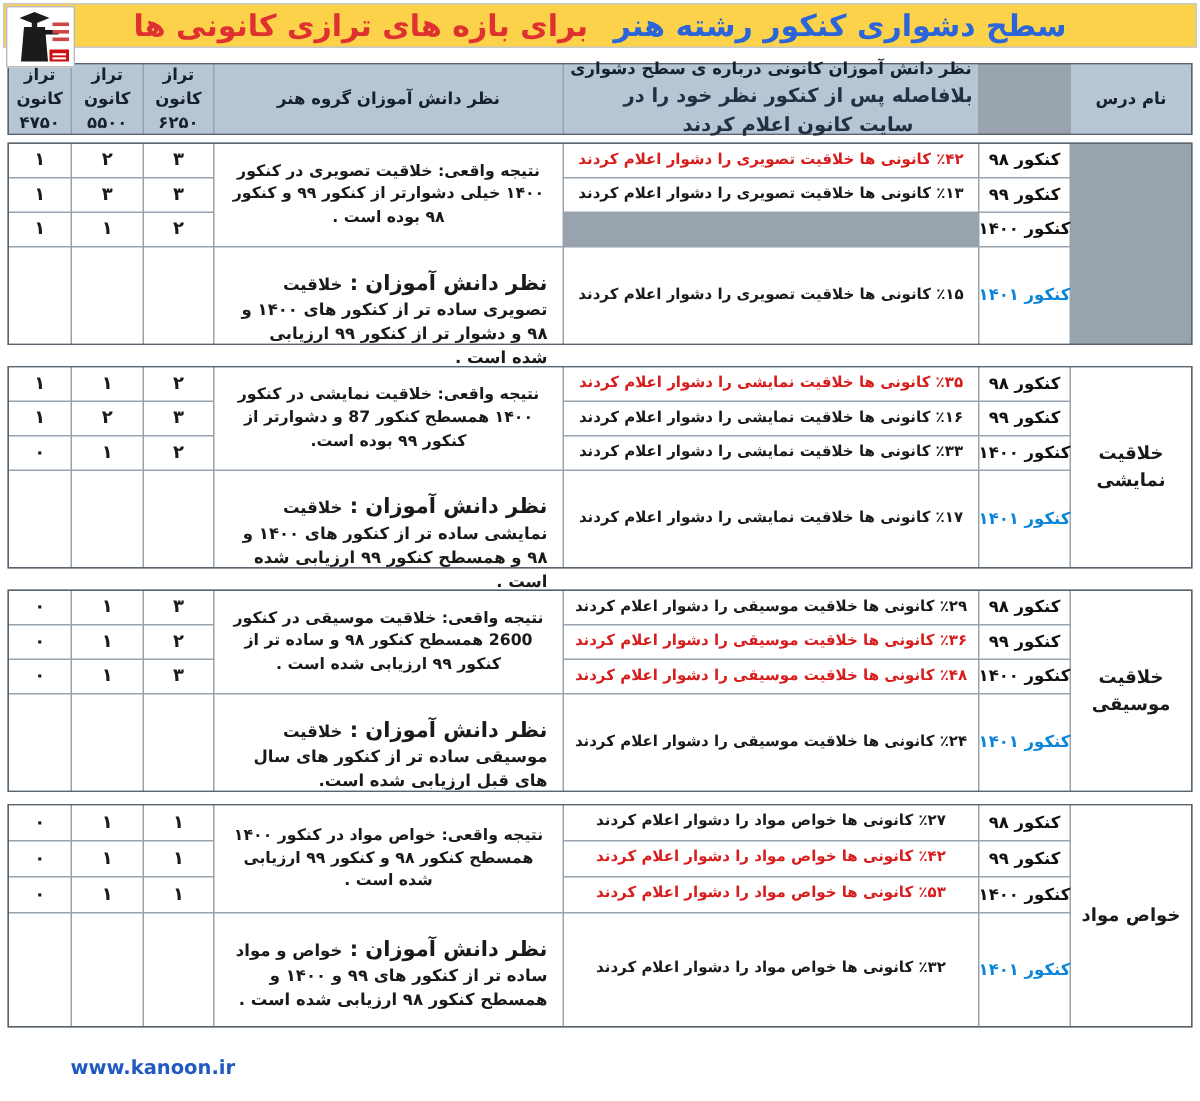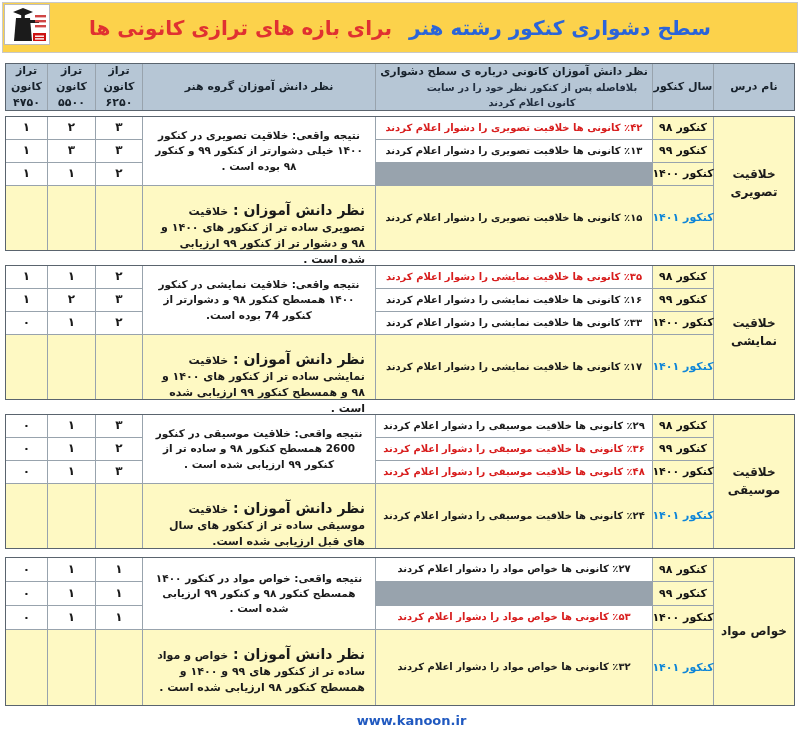--- a/index.html
+++ b/index.html
@@ -1,48 +1,48 @@
 <!DOCTYPE html>
 <html lang="fa" dir="rtl"><head>
 <meta charset="utf-8">
 <style>
   * { box-sizing: border-box; margin: 0; padding: 0; }
   html, body { width: 800px; background: #fff; }
   body { height: 734px; font-family: "DejaVu Sans", sans-serif; direction: rtl; overflow: hidden; }
 
   
   .banner {
-    position: relative; margin: 2px 2px 0 2px; height: 51px;
+    position: relative; margin: 2px 2px 0 2px; height: 30px;
     background: #fcd24b; border: 1px solid #c8c8c8;
     display: flex; align-items: center; justify-content: center; text-align: right;
   }
   .banner-title { font-size: 20px; font-weight: 700; letter-spacing: -0.2px; white-space: nowrap; }
   .banner-title .t-blue { color: #2b65d9; }
   .banner-title .t-red  { color: #e03131; margin-right: 10px; }
   .logo-box {
     position: absolute; left: 1px; top: 1px; width: 46px; height: 41px;
     background: #fff; border: 1px solid #bbb;
   }
 
   
   .tbl { margin: 0 5px; width: 790px; }
   .grid {
     display: grid; direction: rtl;
     grid-template-columns: 80px 60px 276px 232px 46px 47px 41px;
     gap: 1px; background: #98a3ad; border: 1px solid #5a646e;
   }
   .cell { background: #fff; display: flex; align-items: center; justify-content: center;
           text-align: center; font-weight: 700; color: #1a1a1a; line-height: 1.45; }
-  .pink { background: #fef9c3; }
+  .pink { background: #ffffff; }
 
   
   .hdr { margin-top: 10px; }
   .hdr .grid { grid-template-rows: 46px; }
   .hcell { background: #b6c6d5; flex-direction: column; font-size: 11px; color: #17212b; }
-  .hsub { font-size: 10px; font-weight: 700; margin-top: 2px; color: #233041; margin-left: 36px; }
+  .hsub { font-size: 13px; font-weight: 700; margin-top: 2px; color: #233041; margin-left: 36px; }
 
   
   .block-wrap { margin-top: 14px; }
   .block-wrap.first { margin-top: 5px; }
   .block-wrap.last  { margin-top: 8px; }
   .block { grid-template-rows: 22px 22px 22px 64px; }
   .block-wrap.last .block { grid-template-rows: 23px 23px 23px 75px; }
 
   .c-name { grid-column: 1; grid-row: 1 / 5; font-size: 12px; }
   .c-year { grid-column: 2; font-size: 11px; white-space: nowrap; }
@@ -54,21 +54,21 @@
   .c-t1 { grid-column: 5; } .c-t2 { grid-column: 6; } .c-t3 { grid-column: 7; }
   .c-rate { font-size: 12px; }
   .r1 { grid-row: 1; } .r2 { grid-row: 2; } .r3 { grid-row: 3; } .r4 { grid-row: 4; }
 
   [data-color="red"]   { color: #d81d1d; }
   [data-color="black"] { color: #1a1a1a; }
   [data-ycolor="blue"] { color: #0d85d8; }
   [data-ycolor="black"]{ color: #111; }
 
   
-  .footer { margin: 4px 0 0 0; direction: ltr; text-align: center; padding-left: 23px; }
+  .footer { margin: 16px 0 0 0; direction: ltr; text-align: left; padding-left: 47px; }
   .footer a { color: #2059c0; font-size: 13px; font-weight: 700; text-decoration: none; }
 </style>
 </head>
 <body>
 
 <div class="banner">
   <div class="logo-box">
     <svg width="44" height="39" viewBox="0 0 44 39">
       <rect x="0" y="0" width="44" height="39" fill="#ffffff"></rect>
       <polygon points="8,7 18,3 28,7 18,11" fill="#1b1b1b"></polygon>
@@ -87,23 +87,20 @@
     <span class="t-blue">سطح دشواری کنکور رشته هنر</span>
     <span class="t-red">برای بازه های ترازی کانونی ها</span>
   </div>
 </div>
 
 <div class="tbl hdr">
   <div class="grid">
     <div class="cell hcell" style="grid-column:1">
         <span>نام درس</span>
       </div>
-    <div class="cell hcell" style="grid-column:2">
-        <span>سال کنکور</span>
-      </div>
     <div class="cell hcell" style="grid-column:3">
       <span>نظر دانش آموزان کانونی درباره ی سطح دشواری</span>
       <span class="hsub">بلافاصله پس از کنکور نظر خود را در سایت کانون اعلام کردند</span>
     </div>
     <div class="cell hcell" style="grid-column:4">
         <span>نظر دانش آموزان گروه هنر</span>
       </div>
     <div class="cell hcell" style="grid-column:5">
       <span>تراز کانون</span>
         <span>۶۲۵۰</span>
@@ -114,21 +111,20 @@
     </div>
     <div class="cell hcell" style="grid-column:7">
       <span>تراز کانون</span>
         <span>۴۷۵۰</span>
     </div>
   </div>
 </div>
 
 <div class="tbl block-wrap first">
   <div class="grid block">
-    <div class="cell pink c-name">خلاقیت تصویری</div>
     <div class="cell pink c-year r1" data-ycolor="black">کنکور ۹۸</div>
     <div class="cell pink c-year r2" data-ycolor="black">کنکور ۹۹</div>
     <div class="cell pink c-year r3" data-ycolor="black">کنکور ۱۴۰۰</div>
     <div class="cell pink c-year r4" data-ycolor="blue">کنکور ۱۴۰۱</div>
     <div class="cell c-op r1" data-color="red">٪۴۲ کانونی ها خلاقیت تصویری را دشوار اعلام کردند</div>
     <div class="cell c-op r2" data-color="black">٪۱۳ کانونی ها خلاقیت تصویری را دشوار اعلام کردند</div>
     <div class="cell pink c-op r4" data-color="black">٪۱۵ کانونی ها خلاقیت تصویری را دشوار اعلام کردند</div>
     <div class="cell c-real">نتیجه واقعی: خلاقیت تصویری در کنکور ۱۴۰۰ خیلی دشوارتر از کنکور ۹۹ و کنکور ۹۸ بوده است .</div>
     <div class="cell pink c-sop">
       <span class="lead">نظر دانش آموزان : </span><span>خلاقیت تصویری ساده تر از کنکور های ۱۴۰۰ و ۹۸ و دشوار تر از کنکور ۹۹ ارزیابی شده است .</span>
@@ -152,21 +148,21 @@
   <div class="grid block">
     <div class="cell pink c-name">خلاقیت نمایشی</div>
     <div class="cell pink c-year r1" data-ycolor="black">کنکور ۹۸</div>
     <div class="cell pink c-year r2" data-ycolor="black">کنکور ۹۹</div>
     <div class="cell pink c-year r3" data-ycolor="black">کنکور ۱۴۰۰</div>
     <div class="cell pink c-year r4" data-ycolor="blue">کنکور ۱۴۰۱</div>
     <div class="cell c-op r1" data-color="red">٪۳۵ کانونی ها خلاقیت نمایشی را دشوار اعلام کردند</div>
     <div class="cell c-op r2" data-color="black">٪۱۶ کانونی ها خلاقیت نمایشی را دشوار اعلام کردند</div>
     <div class="cell c-op r3" data-color="black">٪۳۳ کانونی ها خلاقیت نمایشی را دشوار اعلام کردند</div>
     <div class="cell pink c-op r4" data-color="black">٪۱۷ کانونی ها خلاقیت نمایشی را دشوار اعلام کردند</div>
-    <div class="cell c-real">نتیجه واقعی: خلاقیت نمایشی در کنکور ۱۴۰۰ همسطح کنکور ۹۸ و دشوارتر از کنکور 74 بوده است.</div>
+    <div class="cell c-real">نتیجه واقعی: خلاقیت نمایشی در کنکور ۱۴۰۰ همسطح کنکور 87 و دشوارتر از کنکور ۹۹ بوده است.</div>
     <div class="cell pink c-sop">
       <span class="lead">نظر دانش آموزان : </span><span>خلاقیت نمایشی ساده تر از کنکور های ۱۴۰۰ و ۹۸ و همسطح کنکور ۹۹ ارزیابی شده است .</span>
     </div>
     <div class="cell c-rate c-t1 r1">۲</div>
     <div class="cell c-rate c-t2 r1">۱</div>
     <div class="cell c-rate c-t3 r1">۱</div>
     <div class="cell c-rate c-t1 r2">۳</div>
     <div class="cell c-rate c-t2 r2">۲</div>
     <div class="cell c-rate c-t3 r2">۱</div>
     <div class="cell c-rate c-t1 r3">۲</div>
@@ -209,20 +205,21 @@
 </div>
 
 <div class="tbl block-wrap last">
   <div class="grid block">
     <div class="cell pink c-name">خواص مواد</div>
     <div class="cell pink c-year r1" data-ycolor="black">کنکور ۹۸</div>
     <div class="cell pink c-year r2" data-ycolor="black">کنکور ۹۹</div>
     <div class="cell pink c-year r3" data-ycolor="black">کنکور ۱۴۰۰</div>
     <div class="cell pink c-year r4" data-ycolor="blue">کنکور ۱۴۰۱</div>
     <div class="cell c-op r1" data-color="black">٪۲۷ کانونی ها خواص مواد را دشوار اعلام کردند</div>
+    <div class="cell c-op r2" data-color="red">٪۴۲ کانونی ها خواص مواد را دشوار اعلام کردند</div>
     <div class="cell c-op r3" data-color="red">٪۵۳ کانونی ها خواص مواد را دشوار اعلام کردند</div>
     <div class="cell pink c-op r4" data-color="black">٪۳۲ کانونی ها خواص مواد را دشوار اعلام کردند</div>
     <div class="cell c-real">نتیجه واقعی: خواص مواد در کنکور ۱۴۰۰ همسطح کنکور ۹۸ و کنکور ۹۹ ارزیابی شده است .</div>
     <div class="cell pink c-sop">
       <span class="lead">نظر دانش آموزان : </span><span>خواص و مواد ساده تر از کنکور های ۹۹ و ۱۴۰۰ و همسطح کنکور ۹۸ ارزیابی شده است .</span>
     </div>
     <div class="cell c-rate c-t1 r1">۱</div>
     <div class="cell c-rate c-t2 r1">۱</div>
     <div class="cell c-rate c-t3 r1">۰</div>
     <div class="cell c-rate c-t1 r2">۱</div>

